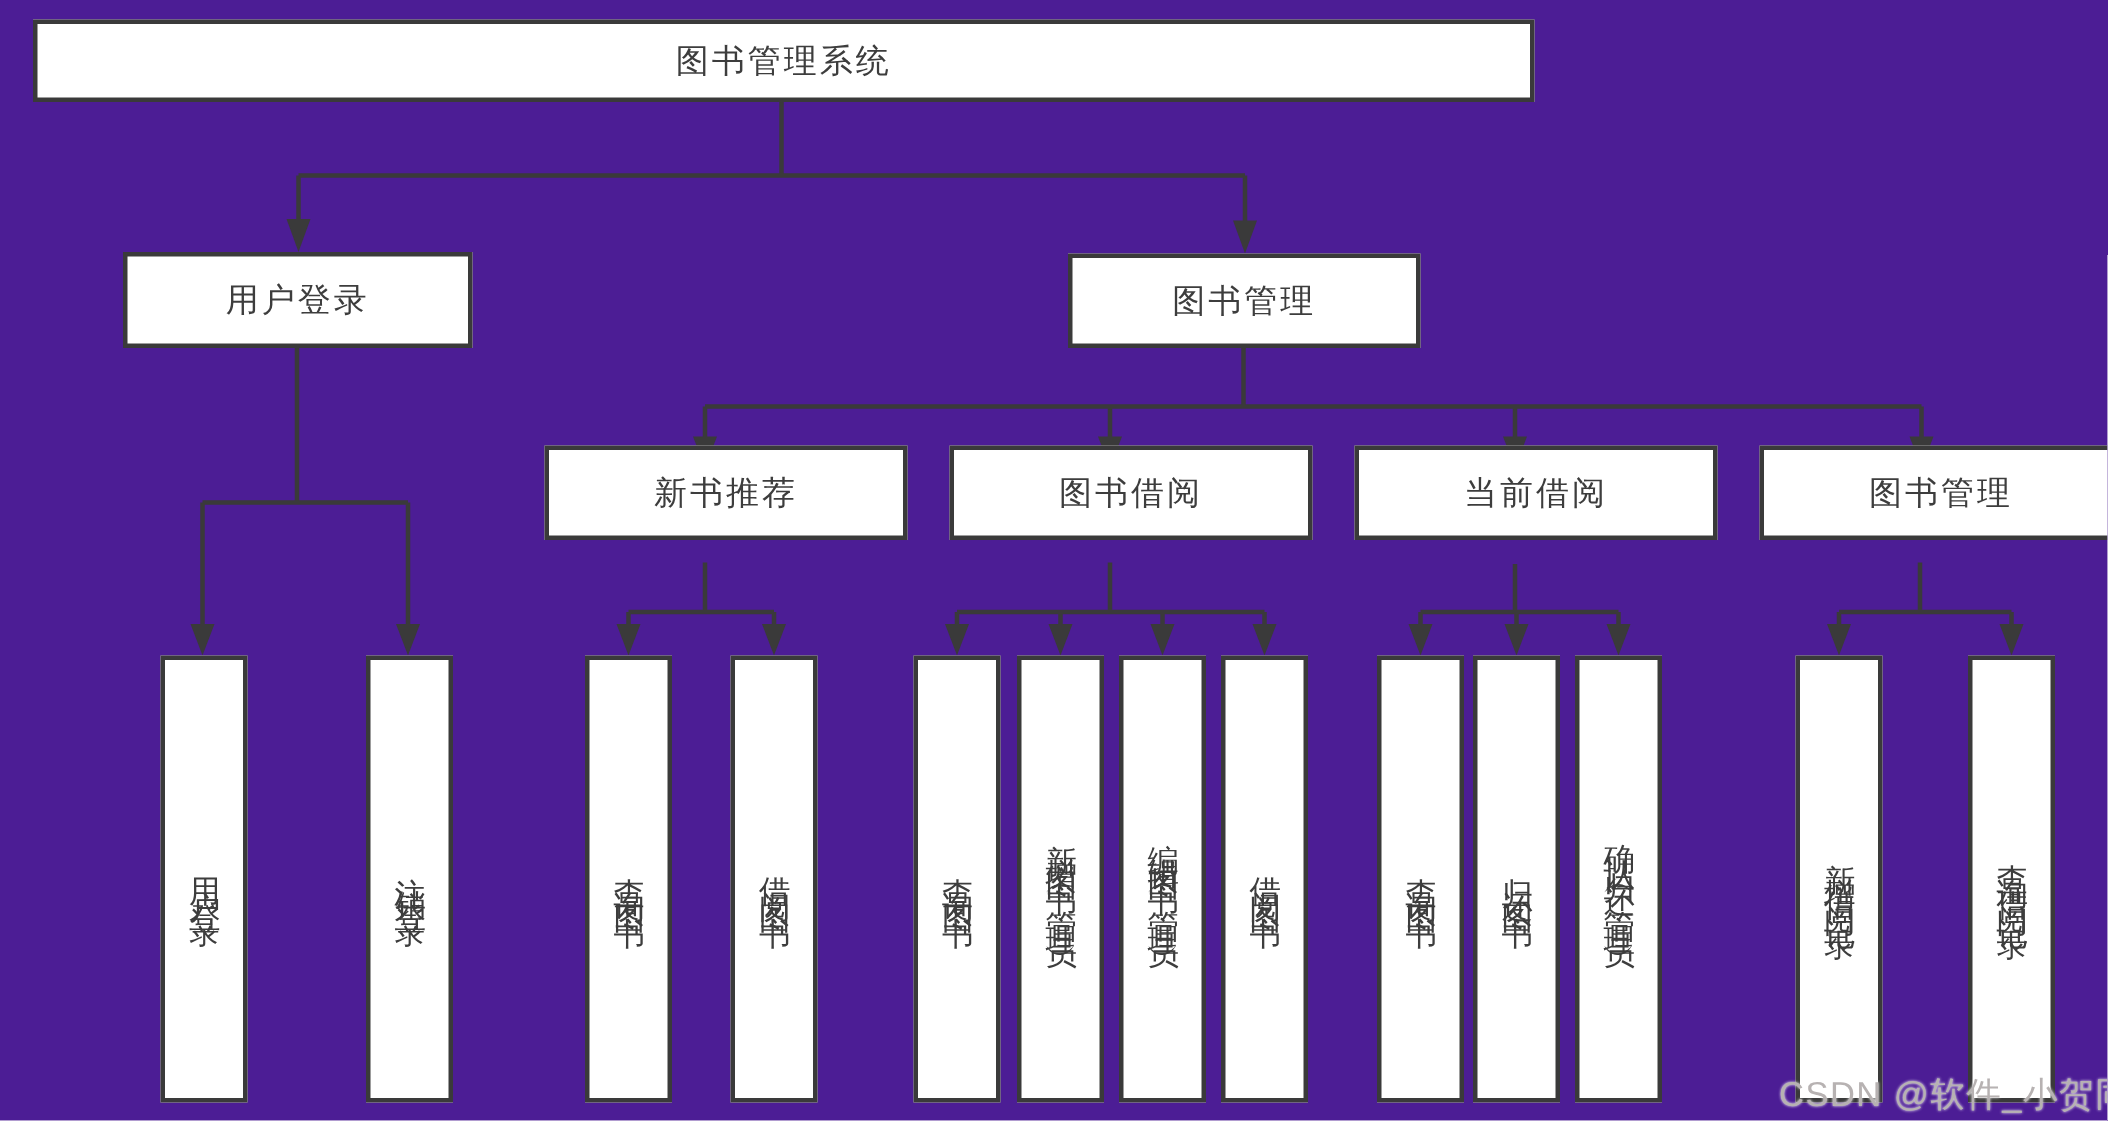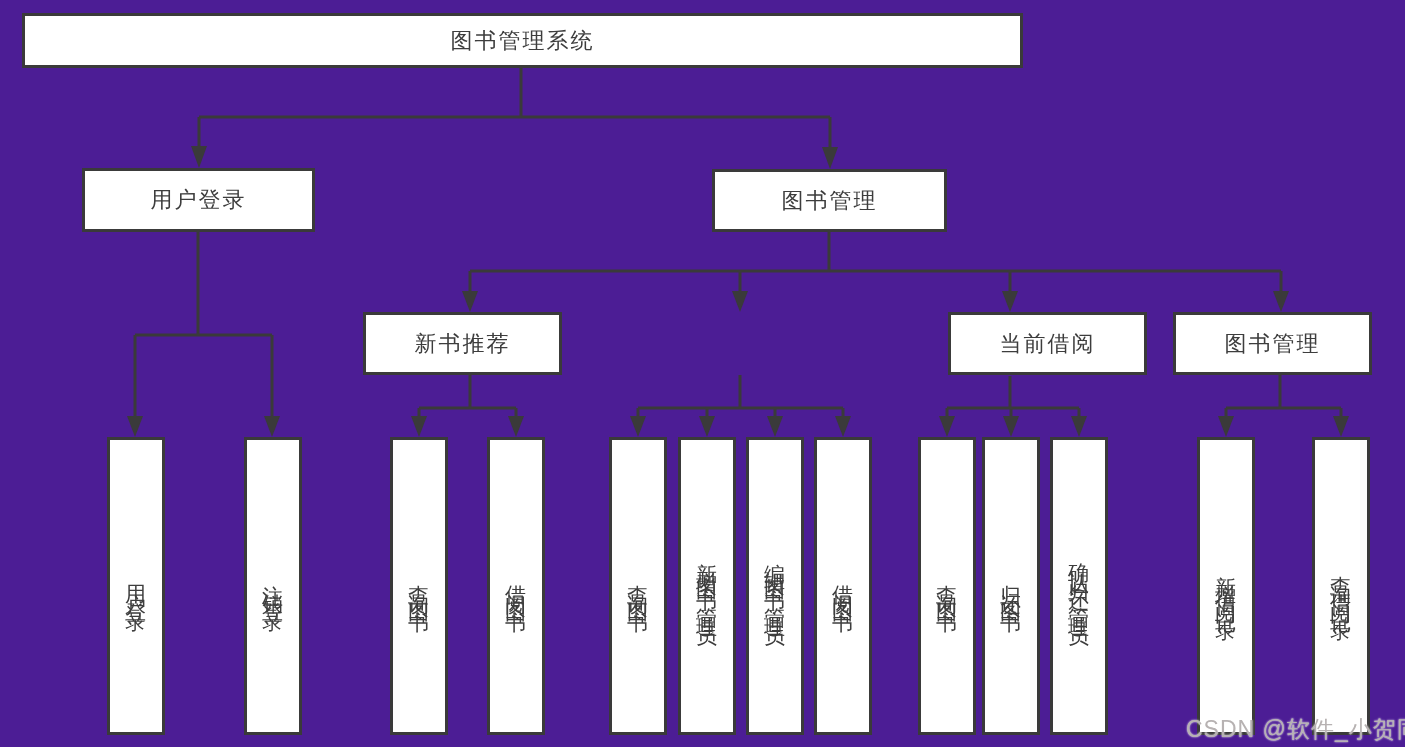--- a/index.html
+++ b/index.html
@@ -34,24 +34,24 @@
     letter-spacing:9px;
     line-height:1.0;
     white-space:nowrap;
   }
   
   .n-root{left:22px;top:13px;width:1001px;height:55px;}
   
   .n-userlogin{left:82px;top:168px;width:233px;height:64px;}
   .n-bookmgmt{left:712px;top:169px;width:235px;height:63px;}
   
-  .l3{top:312px;width:199px;height:63px;}
+  .l3{top:297px;width:242px;height:63px;}
   .n-recommend{left:363px;}
   .n-borrowmod{left:633px;}
-  .n-current{left:903px;margin-left:45px;}
+  .n-current{left:903px;}
   .n-records{left:1173px;}
   
   .leaf{top:437px;width:58px;height:298px;border-width:3px;}
   .lf-a1{left:107px;}
   .lf-a2{left:244px;}
   .lf-b1{left:390px;}
   .lf-b2{left:487px;}
   .lf-c1{left:609px;}
   .lf-c2{left:678px;}
   .lf-c3{left:746px;}
@@ -124,20 +124,23 @@
   <div class="node n-userlogin">
     <span class="hlabel">用户登录</span>
   </div>
   <div class="node n-bookmgmt">
     <span class="hlabel">图书管理</span>
   </div>
 
   <div class="node l3 n-recommend">
     <span class="hlabel">新书推荐</span>
   </div>
+  <div class="node l3 n-borrowmod">
+    <span class="hlabel">图书借阅</span>
+  </div>
   <div class="node l3 n-current">
     <span class="hlabel">当前借阅</span>
   </div>
   <div class="node l3 n-records">
     <span class="hlabel">图书管理</span>
   </div>
 
   <div class="node vnode leaf lf-a1">
     <span>用户登录</span>
   </div>

